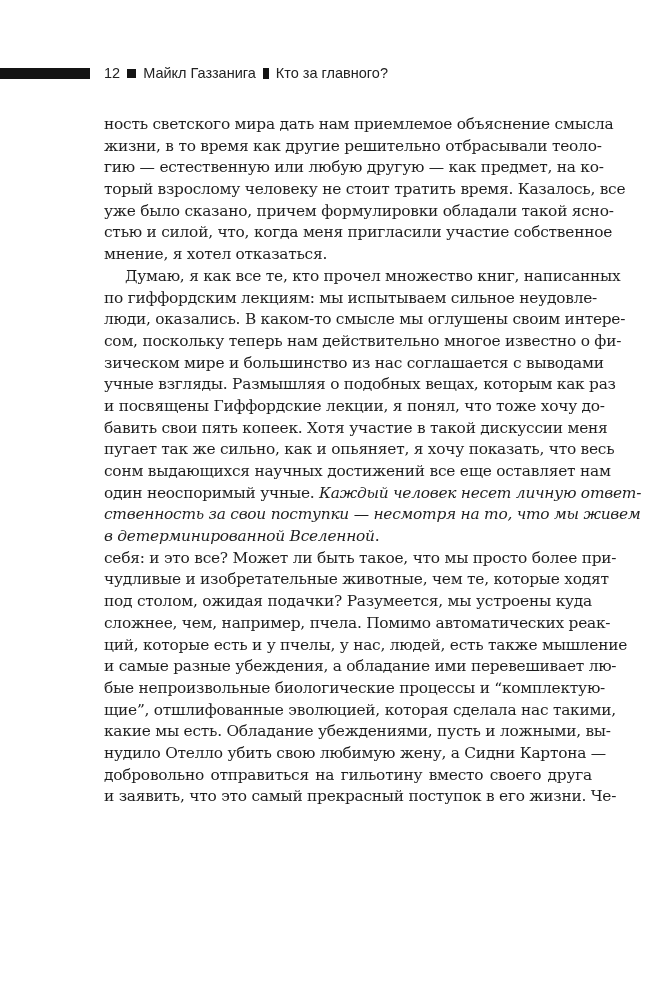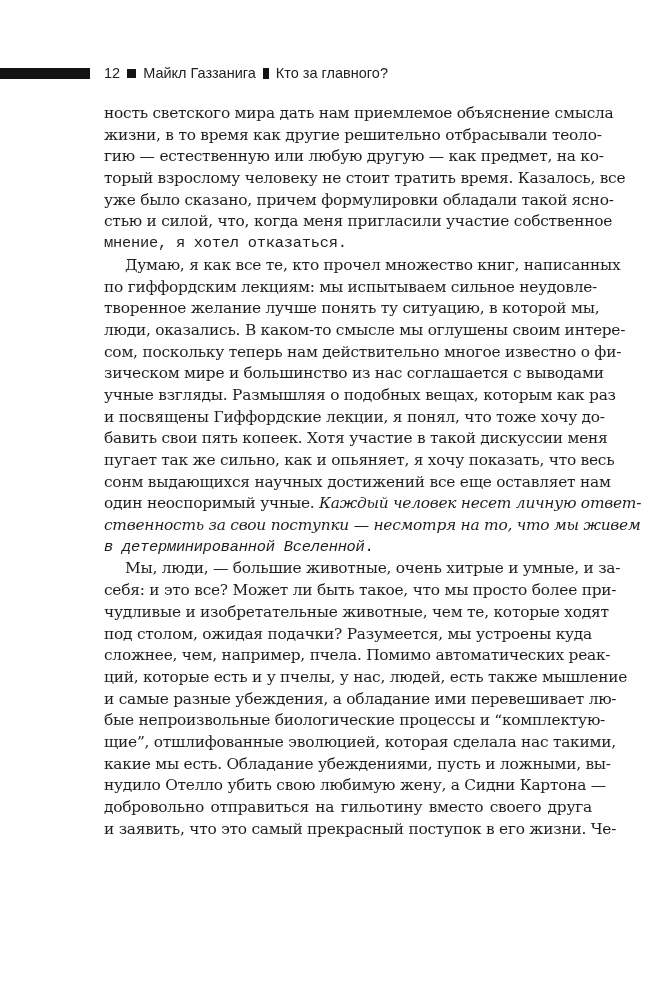--- a/index.html
+++ b/index.html
@@ -18,30 +18,30 @@
     position: absolute; left: 104px; top: 0; white-space: nowrap;
     font-family: "Liberation Sans", "DejaVu Sans", sans-serif;
     font-size: 14.5px; line-height: 22px; color: #222;
   }
   .rh-sq {
     display: inline-block; width: 9px; height: 9px; background: #141414;
     margin: 0 7px; vertical-align: 0px;
   }
   .rh-sq.narrow { width: 6px; height: 11px; vertical-align: -1px; }
   .body-text {
-    position: absolute; left: 104px; top: 103px; width: 488px;
+    position: absolute; left: 104px; top: 114px; width: 488px;
   }
   .line {
     display: block; height: 21.7px; line-height: 21.7px;
     font-size: 15.4px; white-space: nowrap;
     text-align: justify; text-align-last: justify;
     letter-spacing: -0.25px;
   }
   .line.indent { padding-left: 21px; }
-  .line.last { text-align-last: left; font-family: Liberation Mono, monospace; }
+  .line.last { text-align-last: left; }
   .it { font-style: italic; }
 </style>
 </head>
 <body>
 
 <div class="running-head">
   <div class="rh-bar"></div>
   <div class="rh-text">
     <span>12</span><span class="rh-sq"></span><span>Майкл Газзанига</span><span class="rh-sq narrow"></span><span>Кто за главного?</span>
   </div>
@@ -55,36 +55,34 @@
     <span class="line">гию — естественную или любую другую — как предмет, на ко-</span>
     <span class="line">торый взрослому человеку не стоит тратить время. Казалось, все</span>
     <span class="line">уже было сказано, причем формулировки обладали такой ясно-</span>
     <span class="line">стью и силой, что, когда меня пригласили участие собственное</span>
     <span class="line last">мнение, я хотел отказаться.</span>
   </div>
 
   <div>
     <span class="line indent">Думаю, я как все те, кто прочел множество книг, написанных</span>
     <span class="line">по гиффордским лекциям: мы испытываем сильное неудовле-</span>
-    <span class="line">творенное желание лучше понять ту ситуацию, в которой мы,</span>
     <span class="line">люди, оказались. В каком-то смысле мы оглушены своим интере-</span>
     <span class="line">сом, поскольку теперь нам действительно многое известно о фи-</span>
     <span class="line">зическом мире и большинство из нас соглашается с выводами</span>
     <span class="line">учные взгляды. Размышляя о подобных вещах, которым как раз</span>
     <span class="line">и посвящены Гиффордские лекции, я понял, что тоже хочу до-</span>
     <span class="line">бавить свои пять копеек. Хотя участие в такой дискуссии меня</span>
     <span class="line">пугает так же сильно, как и опьяняет, я хочу показать, что весь</span>
     <span class="line">сонм выдающихся научных достижений все еще оставляет нам</span>
     <span class="line"><span>один неоспоримый учные. </span><span class="it">Каждый человек несет личную ответ-</span></span>
     <span class="line it">ственность за свои поступки — несмотря на то, что мы живем</span>
     <span class="line last"><span class="it">в детерминированной Вселенной</span><span>.</span></span>
   </div>
 
   <div>
-    <span class="line indent">Мы, люди, — большие животные, очень хитрые и умные, и за-</span>
     <span class="line">себя: и это все? Может ли быть такое, что мы просто более при-</span>
     <span class="line">чудливые и изобретательные животные, чем те, которые ходят</span>
     <span class="line">под столом, ожидая подачки? Разумеется, мы устроены куда</span>
     <span class="line">сложнее, чем, например, пчела. Помимо автоматических реак-</span>
     <span class="line">ций, которые есть и у пчелы, у нас, людей, есть также мышление</span>
     <span class="line">и самые разные убеждения, а обладание ими перевешивает лю-</span>
     <span class="line">бые непроизвольные биологические процессы и “комплектую-</span>
     <span class="line">щие”, отшлифованные эволюцией, которая сделала нас такими,</span>
     <span class="line">какие мы есть. Обладание убеждениями, пусть и ложными, вы-</span>
     <span class="line">нудило Отелло убить свою любимую жену, а Сидни Картона —</span>

